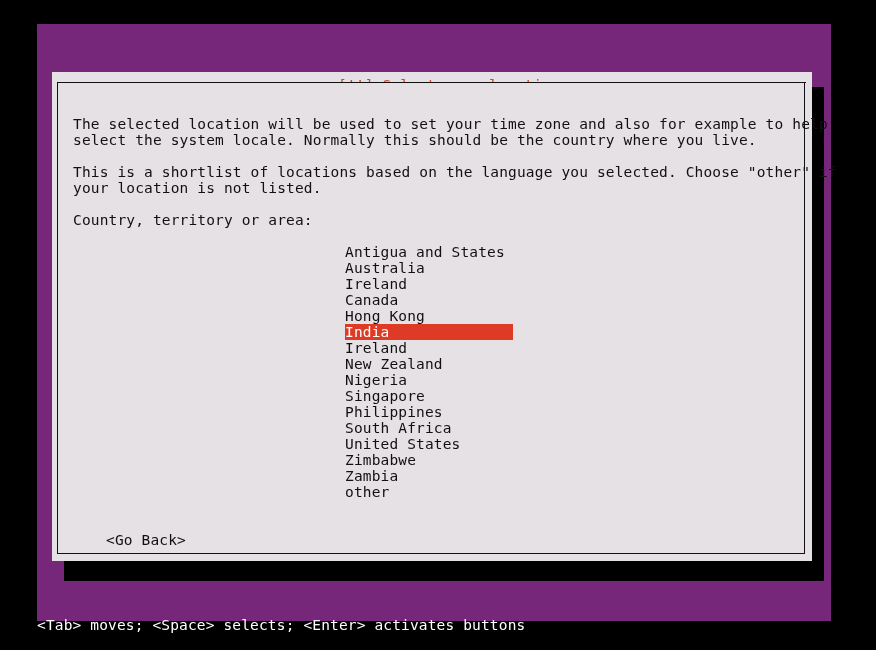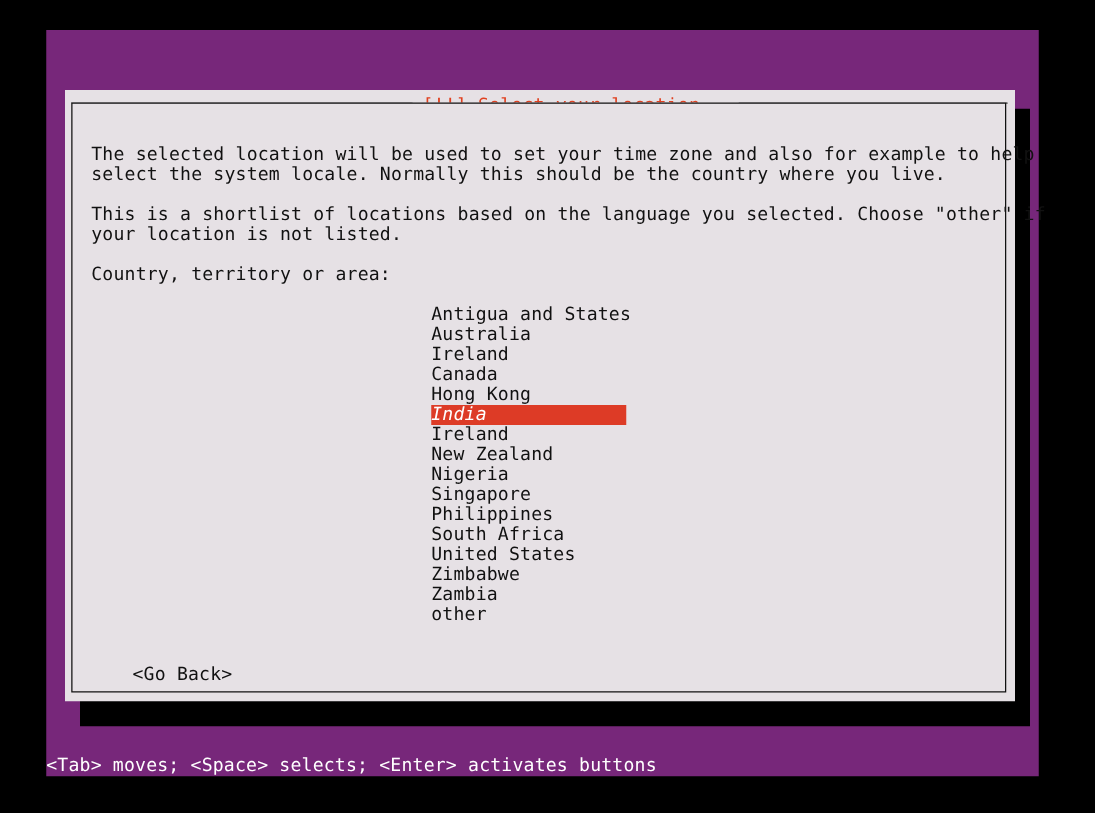--- a/index.html
+++ b/index.html
@@ -147,22 +147,21 @@
     font-size: 14.5px;
     letter-spacing: 0.15px;
     color: #111111;
     white-space: pre;
     padding-left: 0px;
     box-sizing: border-box;
   }
   .country-row.selected {
     background: #dd3b26;
     color: #ffffff;
-    width: 156px;
-    font-style: italic;
+    width: 168px;
   }
 
   
   #go-back {
     position: absolute;
     left: 48px;
     top: 449px;
     font-size: 14.5px;
     line-height: 16px;
     letter-spacing: 0.15px;
@@ -184,21 +183,21 @@
     height: 20px;
     color: #ffffff;
     font-size: 14.5px;
     line-height: 20px;
     letter-spacing: 0.15px;
     white-space: pre;
   }
   #status-text {
     position: absolute;
     left: 0px;
-    top: 4px;
+    top: 16px;
   }
 </style>
 </head>
 <body>
 
 <div id="screen">
 
   <div id="backdrop"></div>
 
   <div id="dialog-shadow"></div>

